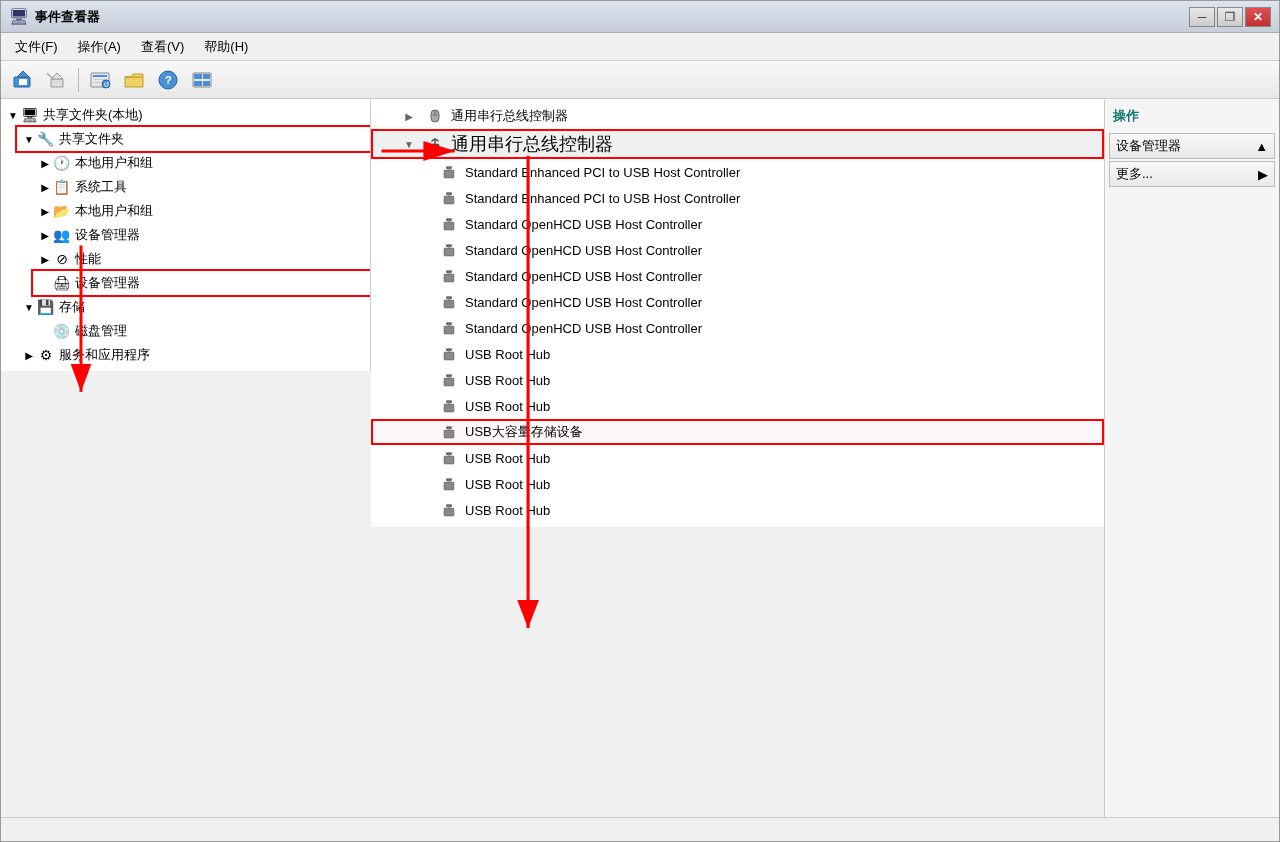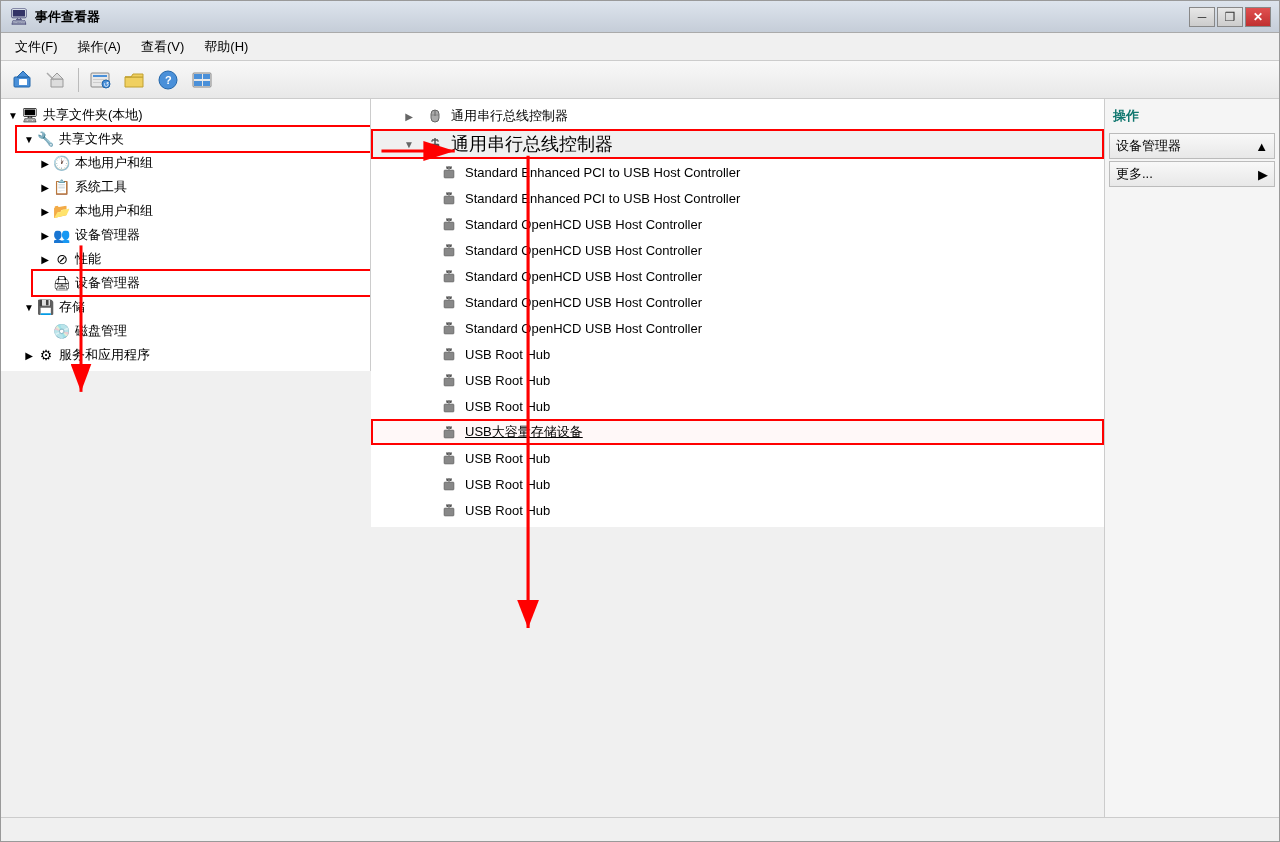--- a/index.html
+++ b/index.html
@@ -603,21 +603,21 @@
                 <rect x="3" y="6" width="10" height="8" rx="1" fill="#888" stroke="#555" stroke-width="0.5"></rect>
                 <line x1="8" y1="2" x2="8" y2="6" stroke="#888" stroke-width="1.5"></line>
                 <line x1="5" y1="3" x2="11" y2="3" stroke="#888" stroke-width="1.5"></line>
                 <rect x="5.5" y="3" width="2" height="2" fill="#555"></rect>
                 <rect x="8.5" y="3" width="2" height="2" fill="#555"></rect>
               </svg>
           </div>
           <div class="tree-label">USB Root Hub</div>
         </div>
 
-        <div class="device-item highlighted" style="background:#fff8f8;text-decoration:underline;">
+        <div class="device-item highlighted" style="background:#fff8f8;">
           <div class="device-indent" style="width:60px;"></div>
           <div class="device-icon">
             <svg width="16" height="16" viewBox="0 0 16 16">
                 <rect x="3" y="6" width="10" height="8" rx="1" fill="#888" stroke="#555" stroke-width="0.5"></rect>
                 <line x1="8" y1="2" x2="8" y2="6" stroke="#888" stroke-width="1.5"></line>
                 <line x1="5" y1="3" x2="11" y2="3" stroke="#888" stroke-width="1.5"></line>
                 <rect x="5.5" y="3" width="2" height="2" fill="#555"></rect>
                 <rect x="8.5" y="3" width="2" height="2" fill="#555"></rect>
               </svg>
           </div>

